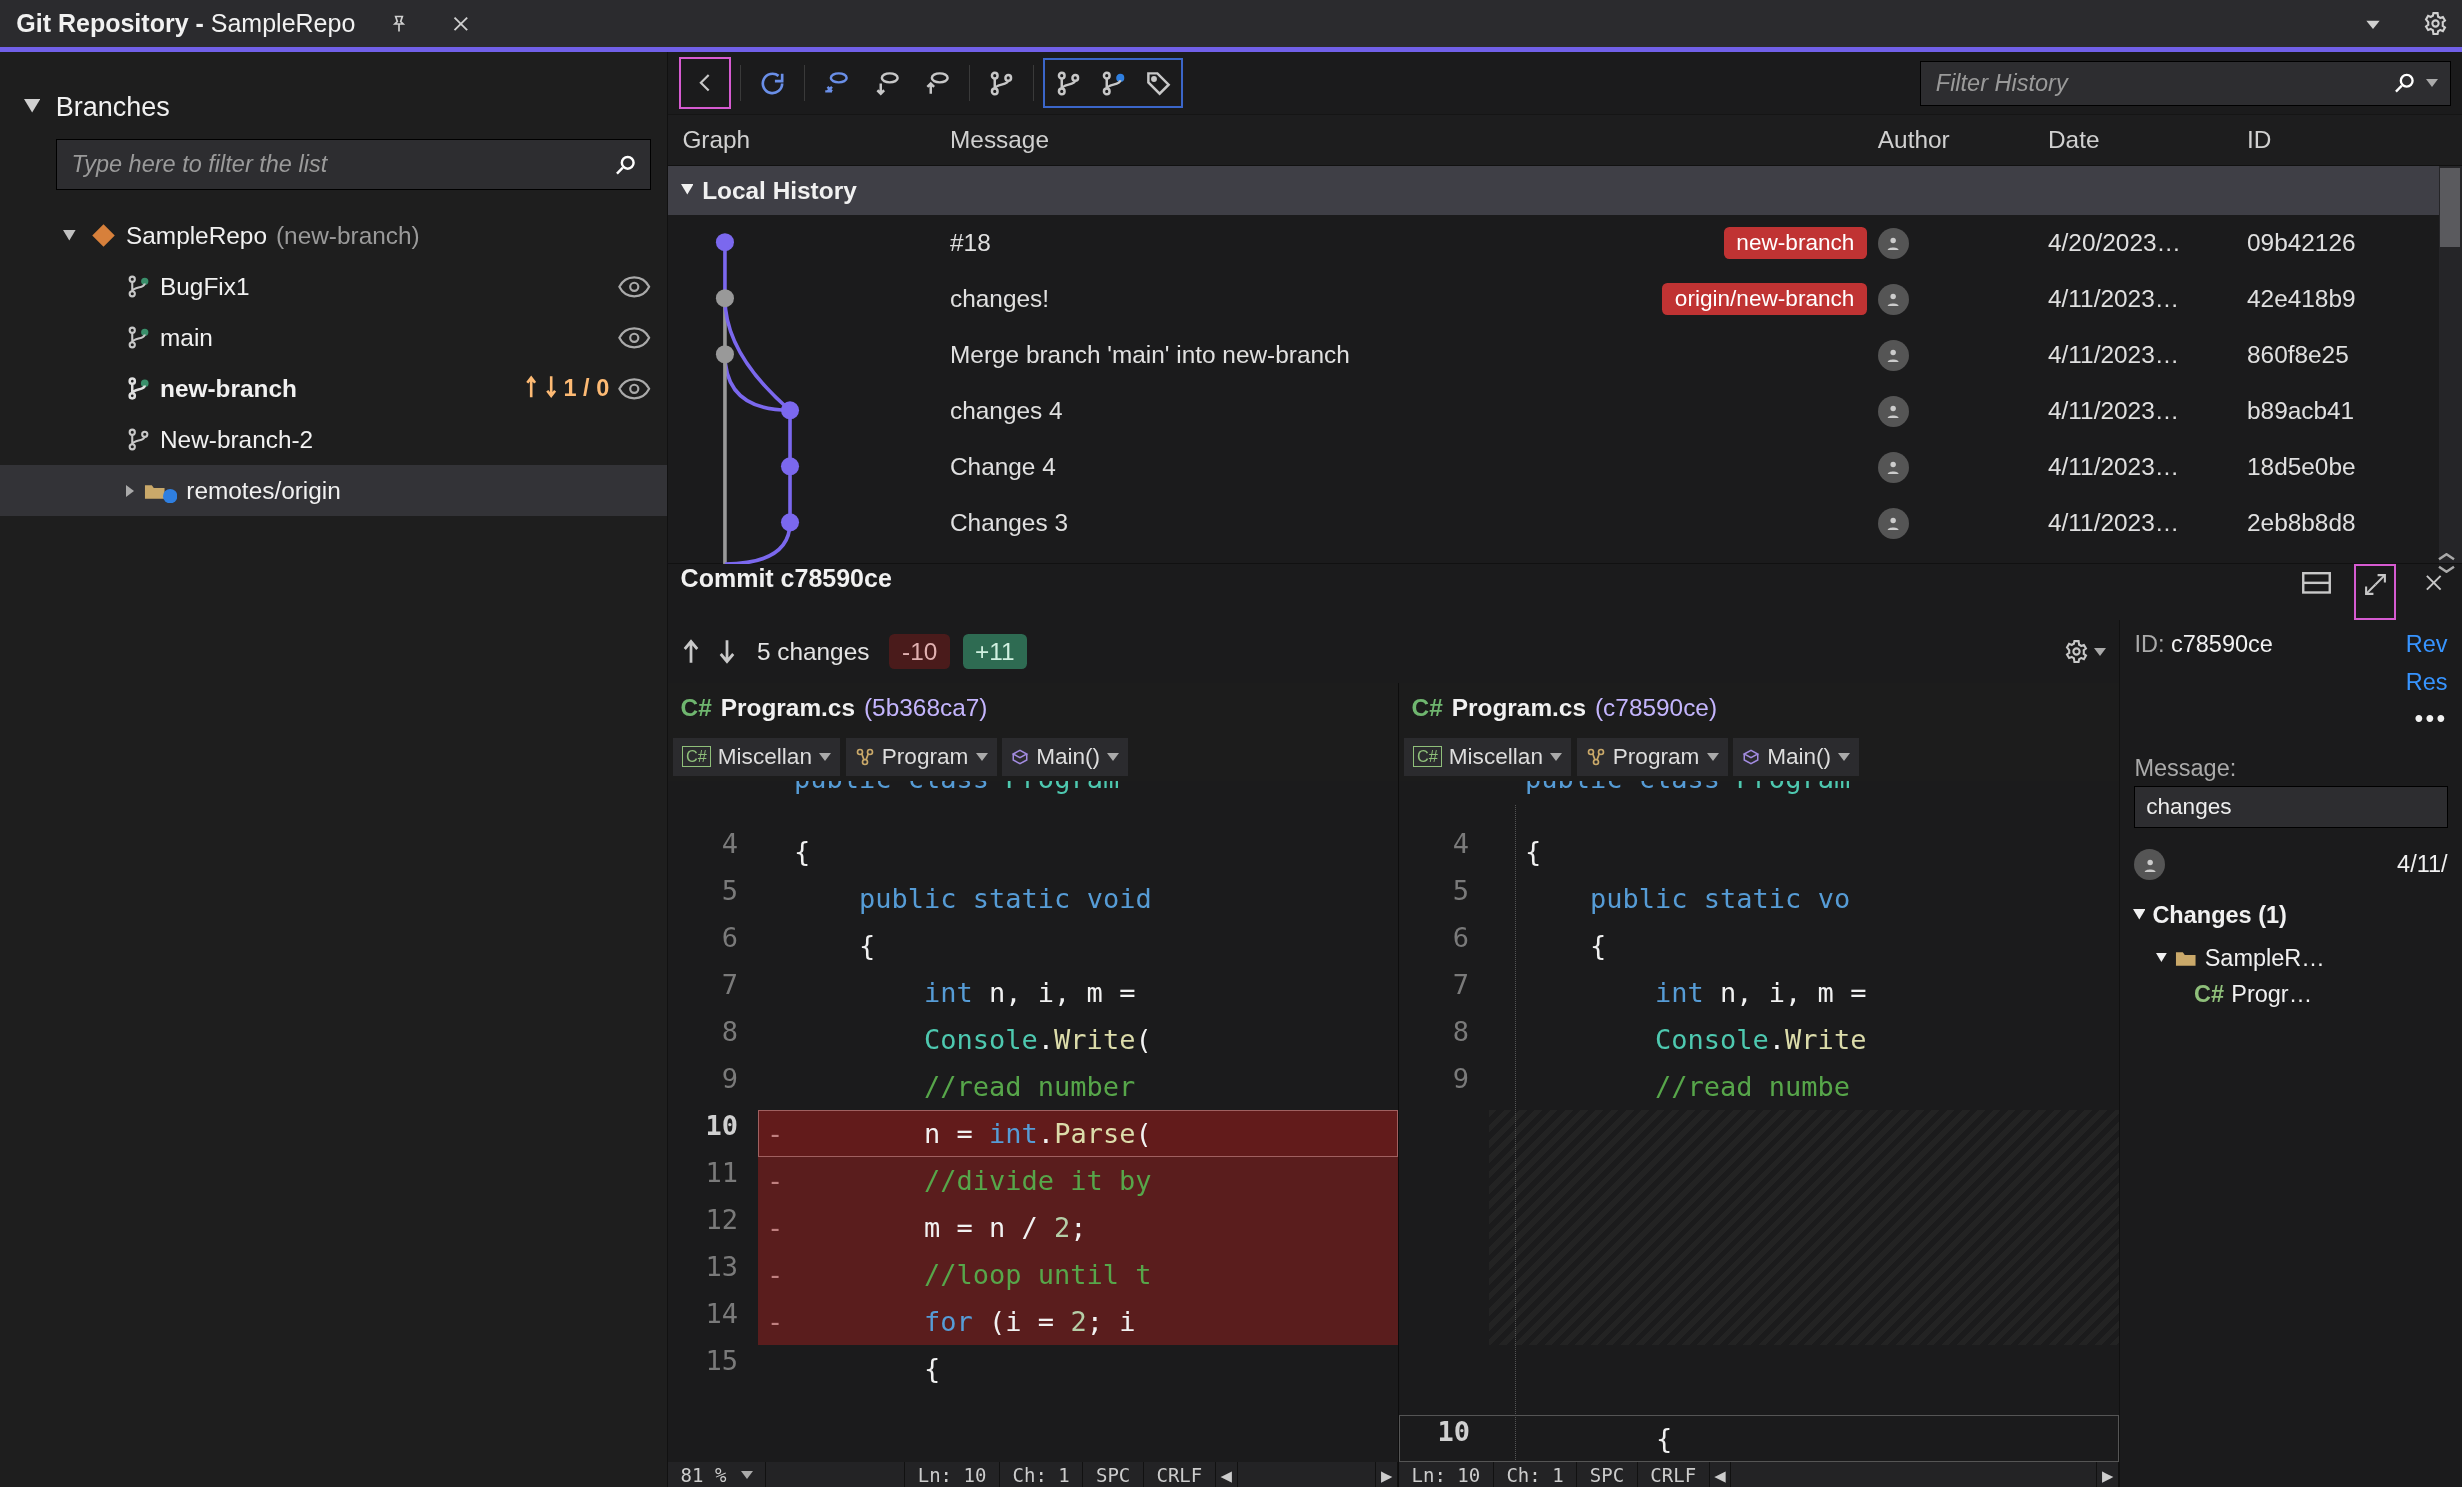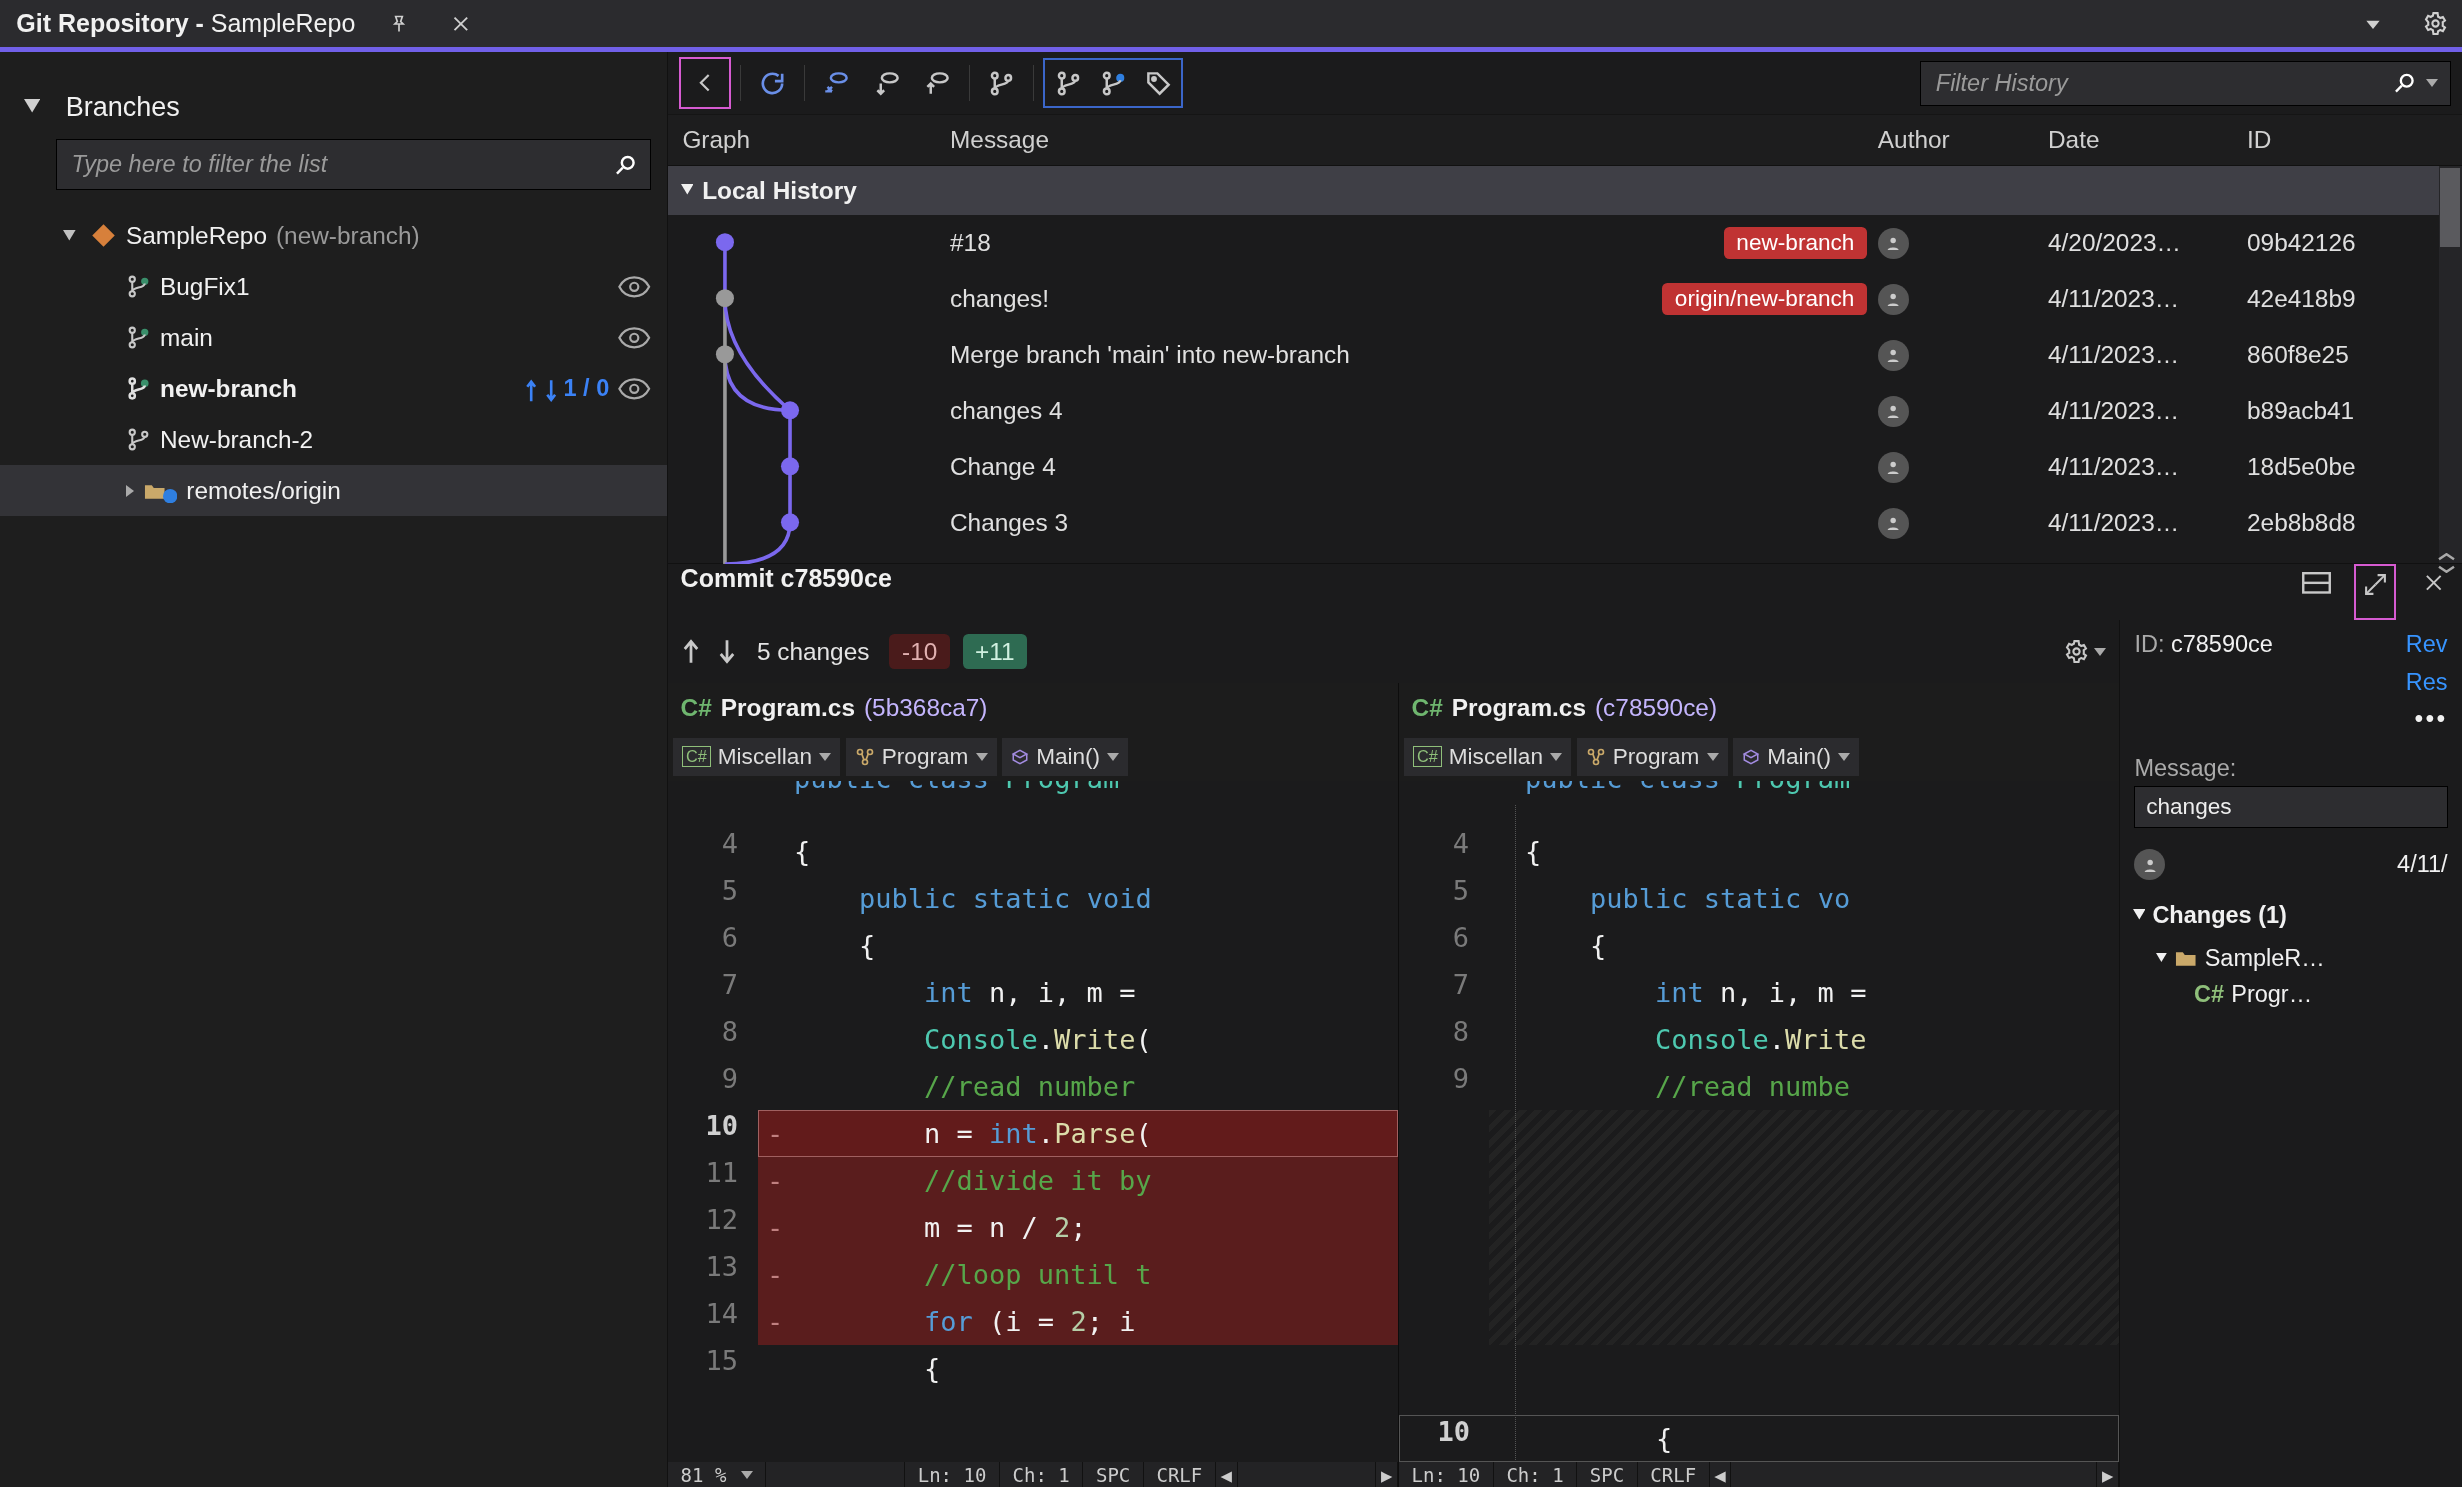--- a/index.html
+++ b/index.html
@@ -35,39 +35,39 @@
   .title-bar{height:52px;background:#2b2b2e;border-bottom:5.4px solid var(--purple);display:flex;align-items:center;padding:0 9px 0 16.3px;gap:26px}
   .title-bar .title{font-size:25px;font-weight:600}
   .title-bar .title .sub{font-weight:400}
   .title-bar .spacer{flex:1}
   .icon-btn{display:inline-flex;align-items:center;justify-content:center;width:36px;height:36px;color:#d0d0d0;cursor:pointer}
   .pin{width:20px;height:20px}
   
   .body{flex:1;display:flex;min-height:0}
   
   .sidebar{width:668px;background:var(--bg-0);border-right:0.9px solid #111;display:flex;flex-direction:column;padding-top:9px}
-  .sidebar-header{display:flex;align-items:center;gap:26px;padding:31px 14.4px 16.3px 23.5px;font-size:27px}
+  .sidebar-header{display:flex;align-items:center;gap:16px;padding:31px 14.4px 16.3px 23.5px;font-size:27px}
   .sidebar-header .chev{width:16.3px;height:16.3px;color:#d0d0d0}
   .filter-row{padding:0 16.3px 0 56px}
   .filter-box{display:flex;align-items:center;height:51px;background:var(--bg-2);border:0.9px solid #000;padding:0 12.6px;gap:9px}
   .filter-box input{flex:1;background:transparent;border:none;outline:none;font-size:23.5px;color:var(--text-0)}
   .filter-box input::placeholder{color:var(--text-2);font-style:italic}
   .search-icon{width:23.5px;height:23.5px;transform:rotate(90deg)}
   .tree{padding-top:20px;font-size:24.4px}
   .tree-row{display:flex;align-items:center;height:51px;gap:9px;padding:0 16.3px 0 63px}
   .tree-row.level-1{padding-left:126px}
   .tree-row.bold{font-weight:700}
   .tree-row.selected{background:var(--bg-3)}
   .tree-row .chev{width:12.6px;height:12.6px;margin-right:5.4px;color:#c0c0c0}
   .tree-row .fill{flex:1}
   .tree-row .dim{color:var(--text-2)}
   .repo-icon{color:var(--orange)}
   .branch-mini{width:25px;height:25px}
   .eye{width:32.5px;height:21.7px;color:#aaa}
-  .ahead-behind{display:flex;align-items:flex-end;gap:5.4px;color:#3b82f6;font-size:23.5px}
+  .ahead-behind{display:flex;align-items:flex-start;gap:5.4px;color:#fdba74;font-size:23.5px}
   
   .content{flex:1;display:flex;flex-direction:column;min-width:0;background:var(--bg-5)}
   
   .hist-toolbar{display:flex;align-items:center;height:63px;border-bottom:0.9px solid #151515;padding:0 10.8px;gap:5.4px}
   .tb-sep{width:0.9px;height:36px;background:#3a3a3a;margin:0 3.6px}
   .tb-btn{width:45px;height:45px;display:flex;align-items:center;justify-content:center;color:#c8c8c8;cursor:pointer}
   .hl-box-magenta{border:2.7px solid #d65bd1;padding:1.8px}
   .hl-box-blue{border:2.7px solid #3b66c9;padding:0.9px;display:flex;align-items:center}
   .hist-filter{margin-left:auto;width:531px;height:45px;background:var(--bg-2);border:0.9px solid #000;display:flex;align-items:center;padding:0 12.6px;gap:9px}
   .hist-filter input{flex:1;background:transparent;border:none;outline:none;font-size:23.5px;color:var(--text-0)}

